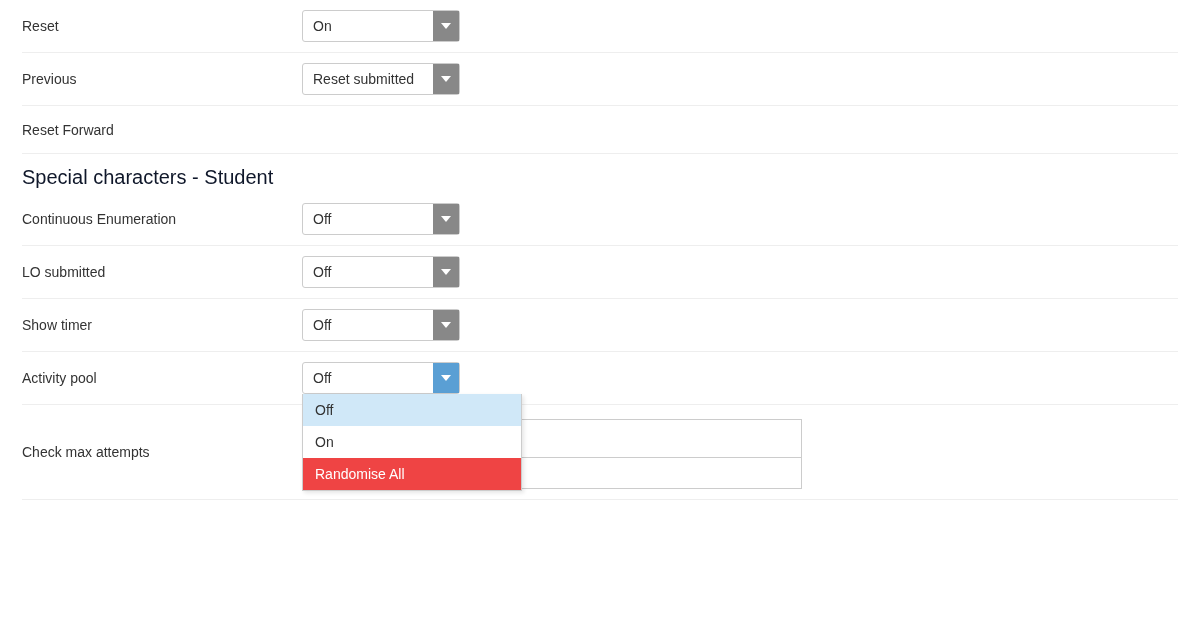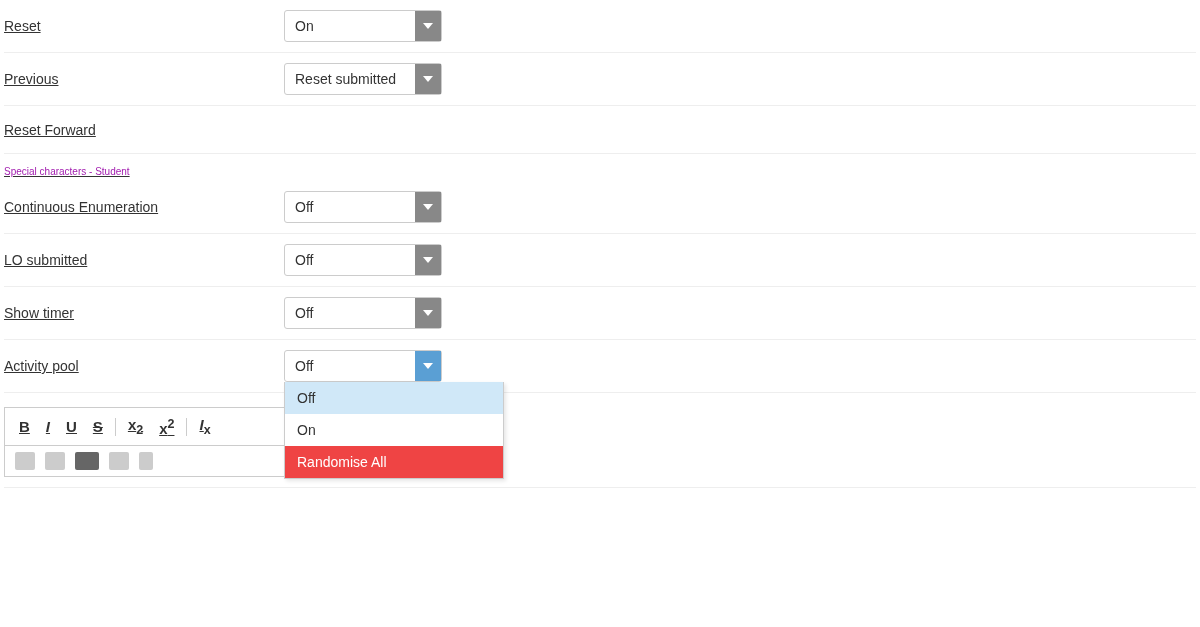--- a/index.html
+++ b/index.html
@@ -12,23 +12,22 @@
       font-family: Arial, sans-serif;
       font-size: 14px;
       background: #fff;
       color: #333;
       width: 1200px;
       min-height: 627px;
       overflow: hidden;
     }
 
     .settings-container {
-      padding: 0 4px;
+      padding: 0 22px;
       padding-top: 0;
-      text-decoration: underline;
     }
 
     .setting-row {
       display: flex;
       align-items: center;
       padding: 10px 0;
       border-bottom: 1px solid #eee;
       min-height: 48px;
     }
 
@@ -79,22 +78,22 @@
       display: inline-block;
       width: 0;
       height: 0;
       border-left: 5px solid transparent;
       border-right: 5px solid transparent;
       border-top: 6px solid #fff;
     }
 
     .section-label {
       padding: 12px 0 4px 0;
-      font-size: 10px;
-      color: #a21caf;
+      font-size: 20px;
+      color: #0f172a;
       font-weight: normal;
     }
 
     .dropdown-container {
       position: relative;
       display: inline-block;
     }
 
     .dropdown-menu {
       position: absolute;
@@ -269,20 +268,21 @@
         <div class="dropdown-menu">
           <div class="dropdown-item selected">Off</div>
           <div class="dropdown-item">On</div>
           <div class="dropdown-item highlighted">Randomise All</div>
         </div>
       </div>
     </div>
   </div>
 
   <div class="setting-row">
+    <div class="setting-label">Check max attempts</div>
     <div class="setting-control">
 
       <div class="toolbar-container">
         <div class="toolbar-row">
           <button class="toolbar-btn" style="font-weight:bold;">B</button>
           <button class="toolbar-btn toolbar-btn-italic">I</button>
           <button class="toolbar-btn toolbar-btn-underline">U</button>
           <button class="toolbar-btn toolbar-btn-strike">S</button>
           <span class="toolbar-separator"></span>
           <button class="toolbar-btn">x<sub>2</sub></button>

